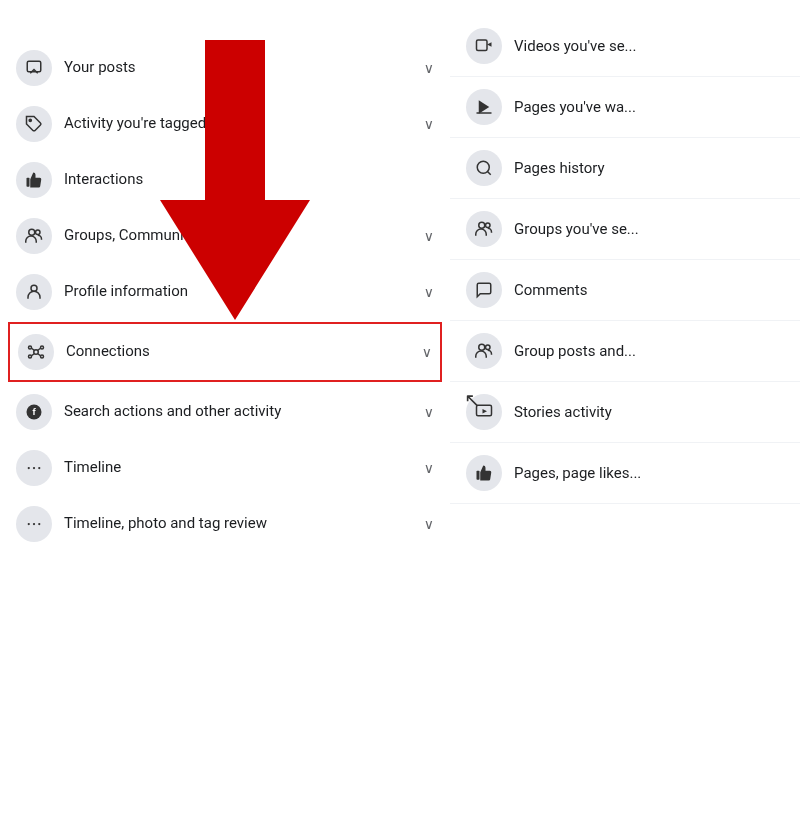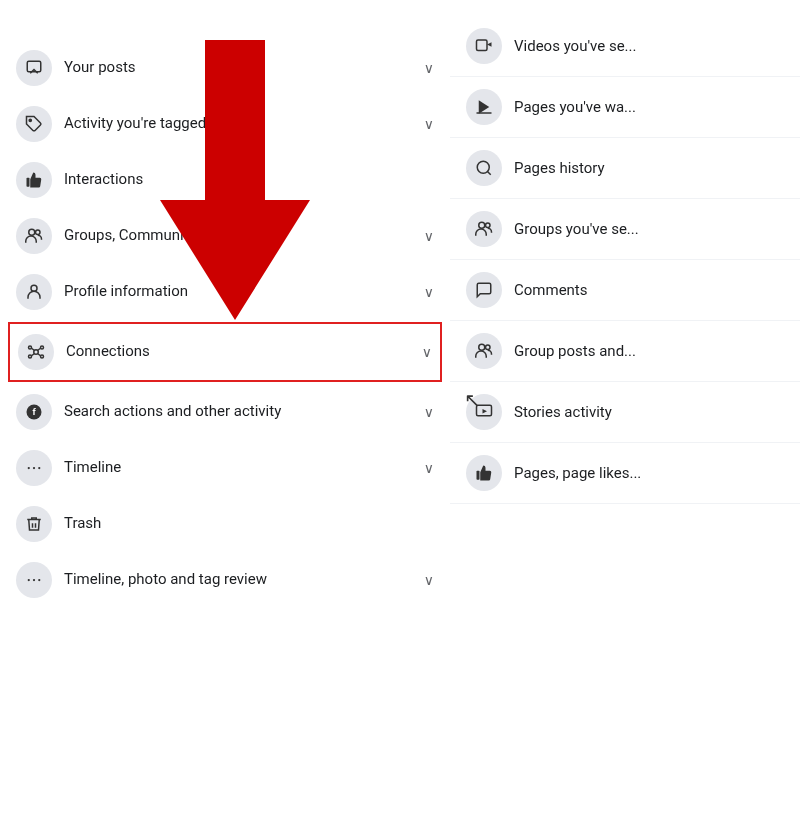--- a/index.html
+++ b/index.html
@@ -229,31 +229,20 @@
             <circle cx="5" cy="12" r="1.5"></circle>
             <circle cx="12" cy="12" r="1.5"></circle>
             <circle cx="19" cy="12" r="1.5"></circle>
           </svg>
         </div>
         <span class="nav-label">Timeline</span>
         <span class="chevron">∨</span>
       </div>
       <div class="nav-item">
         <div class="nav-icon">
-          <svg width="18" height="18" viewBox="0 0 24 24" fill="none" stroke="#333" stroke-width="2">
-            <polyline points="3 6 5 6 21 6"></polyline>
-            <path d="M19 6l-1 14H6L5 6"></path>
-            <path d="M10 11v6M14 11v6"></path>
-            <path d="M9 6V4h6v2"></path>
-          </svg>
-        </div>
-        <span class="nav-label">Trash</span>
-      </div>
-      <div class="nav-item">
-        <div class="nav-icon">
           <svg width="18" height="18" viewBox="0 0 24 24" fill="#333">
             <circle cx="5" cy="12" r="1.5"></circle>
             <circle cx="12" cy="12" r="1.5"></circle>
             <circle cx="19" cy="12" r="1.5"></circle>
           </svg>
         </div>
         <span class="nav-label">Timeline, photo and tag review</span>
         <span class="chevron">∨</span>
       </div>
     </div>

